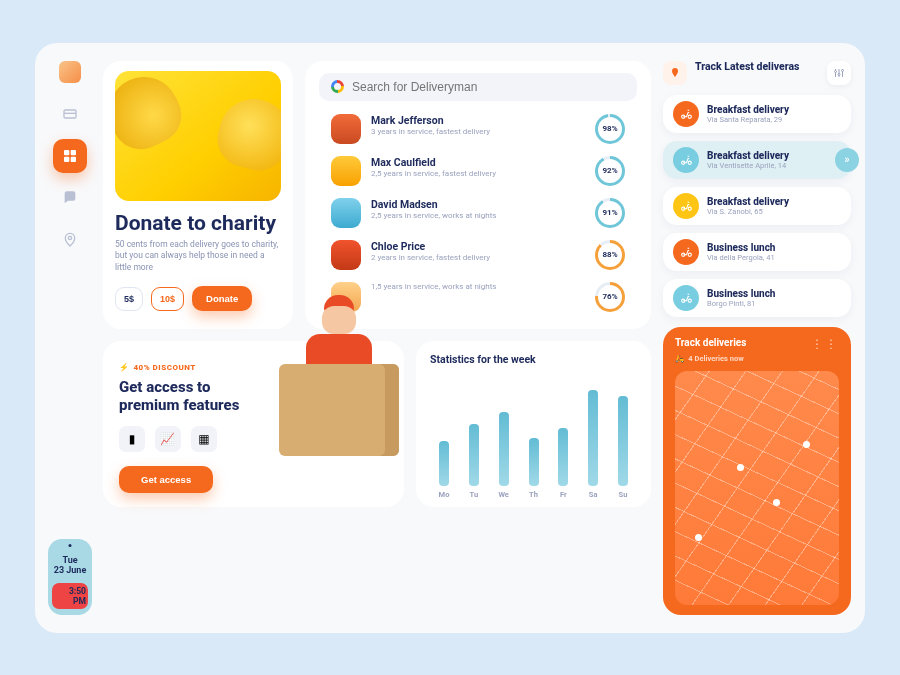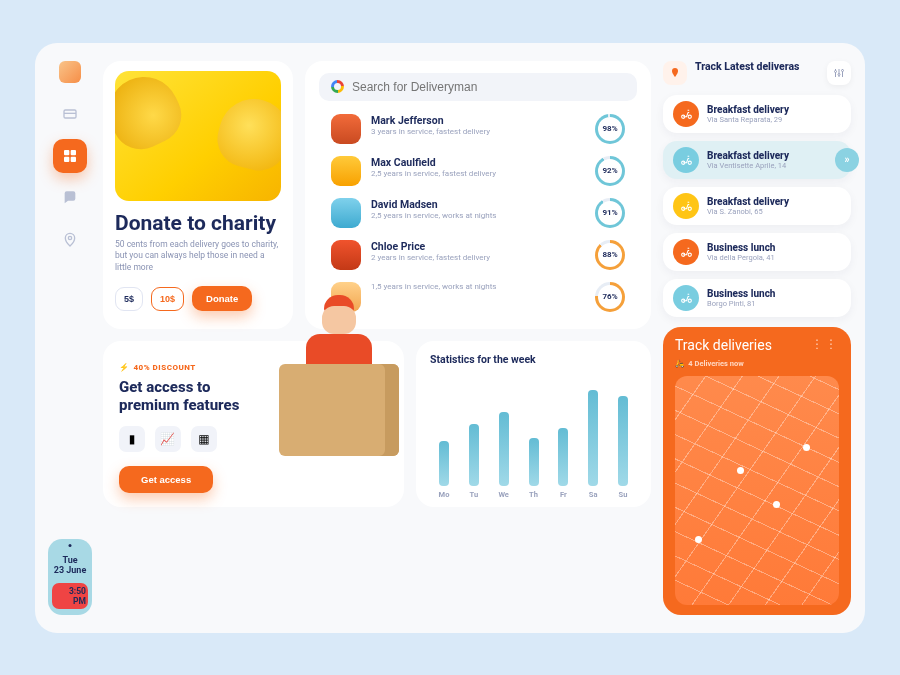--- a/index.html
+++ b/index.html
@@ -227,21 +227,21 @@
   .drow.active-row::after{
     content:"»";position:absolute;right:-8px;top:50%;transform:translateY(-50%);
     width:24px;height:24px;border-radius:50%;
     background:#8bd2e2;color:#fff;font-size:10px;font-weight:800;
     display:flex;align-items:center;justify-content:center;
   }
   .mapcard{
     flex:1;background:#f5691e;border-radius:18px;padding:10px 12px;
     display:flex;flex-direction:column;gap:6px;position:relative;overflow:hidden;
   }
-  .mapcard h4{font-size:14px;font-weight:400;color:#fff;}
+  .mapcard h4{font-size:10px;font-weight:700;color:#fff;}
   .mapcard .sub{display:flex;align-items:center;gap:4px;font-size:7.5px;color:#ffd7c2;font-weight:700;}
   .mapcard .menu{position:absolute;top:10px;right:12px;color:#ffd0b8;font-size:12px;cursor:pointer;letter-spacing:2px;}
   .map{
     flex:1;margin-top:2px;border-radius:12px;
     background:
     repeating-linear-gradient(25deg, rgba(255,255,255,.35) 0 1px, transparent 1px 22px),
     repeating-linear-gradient(-55deg, rgba(255,255,255,.35) 0 1px, transparent 1px 30px),
     linear-gradient(#ff8a4c,#ff7a38);
     position:relative;
   }

